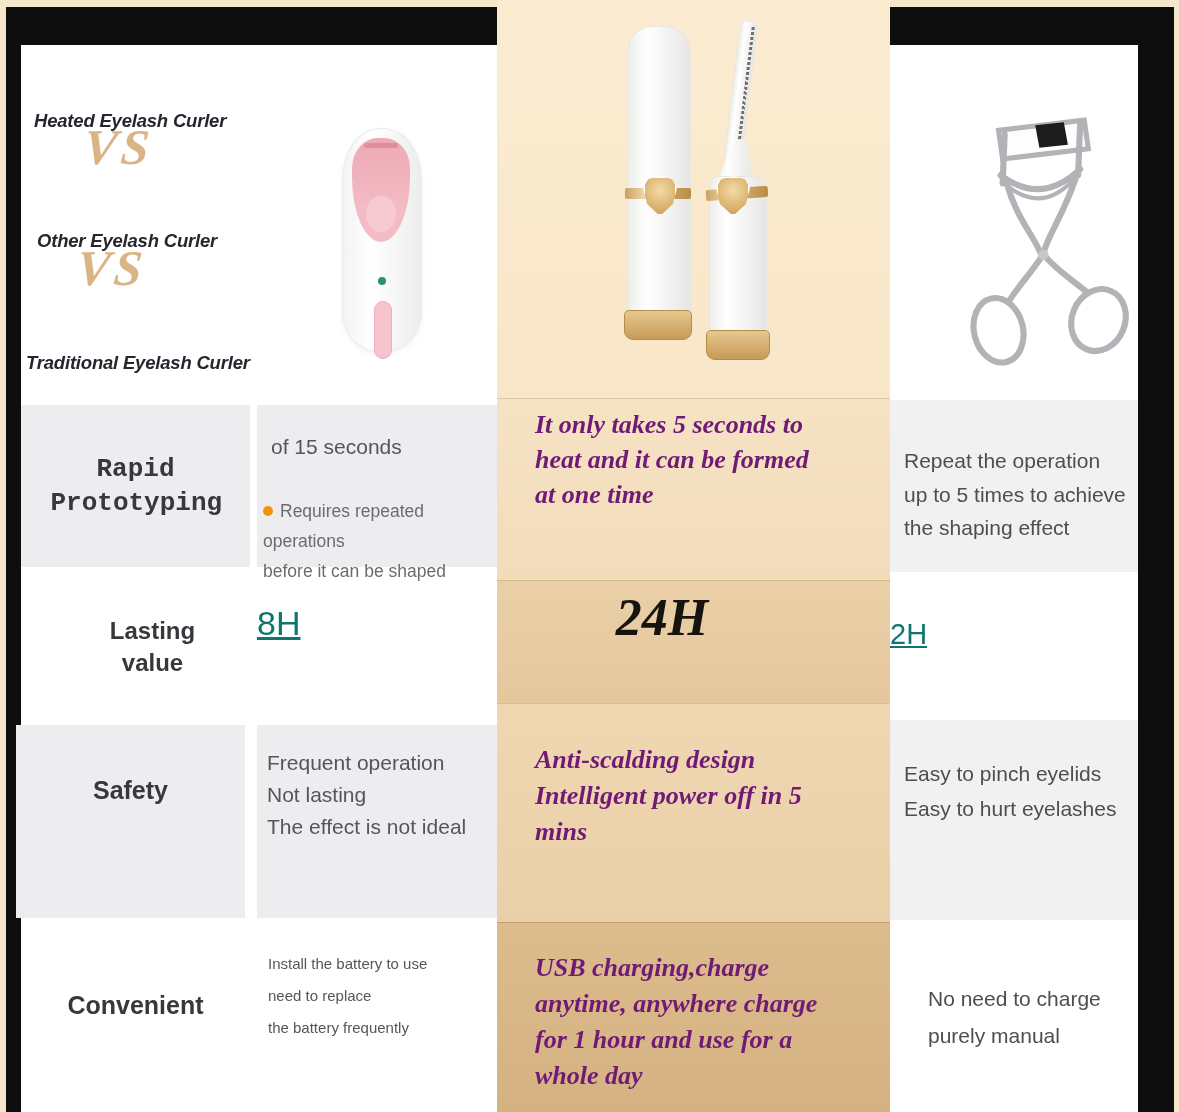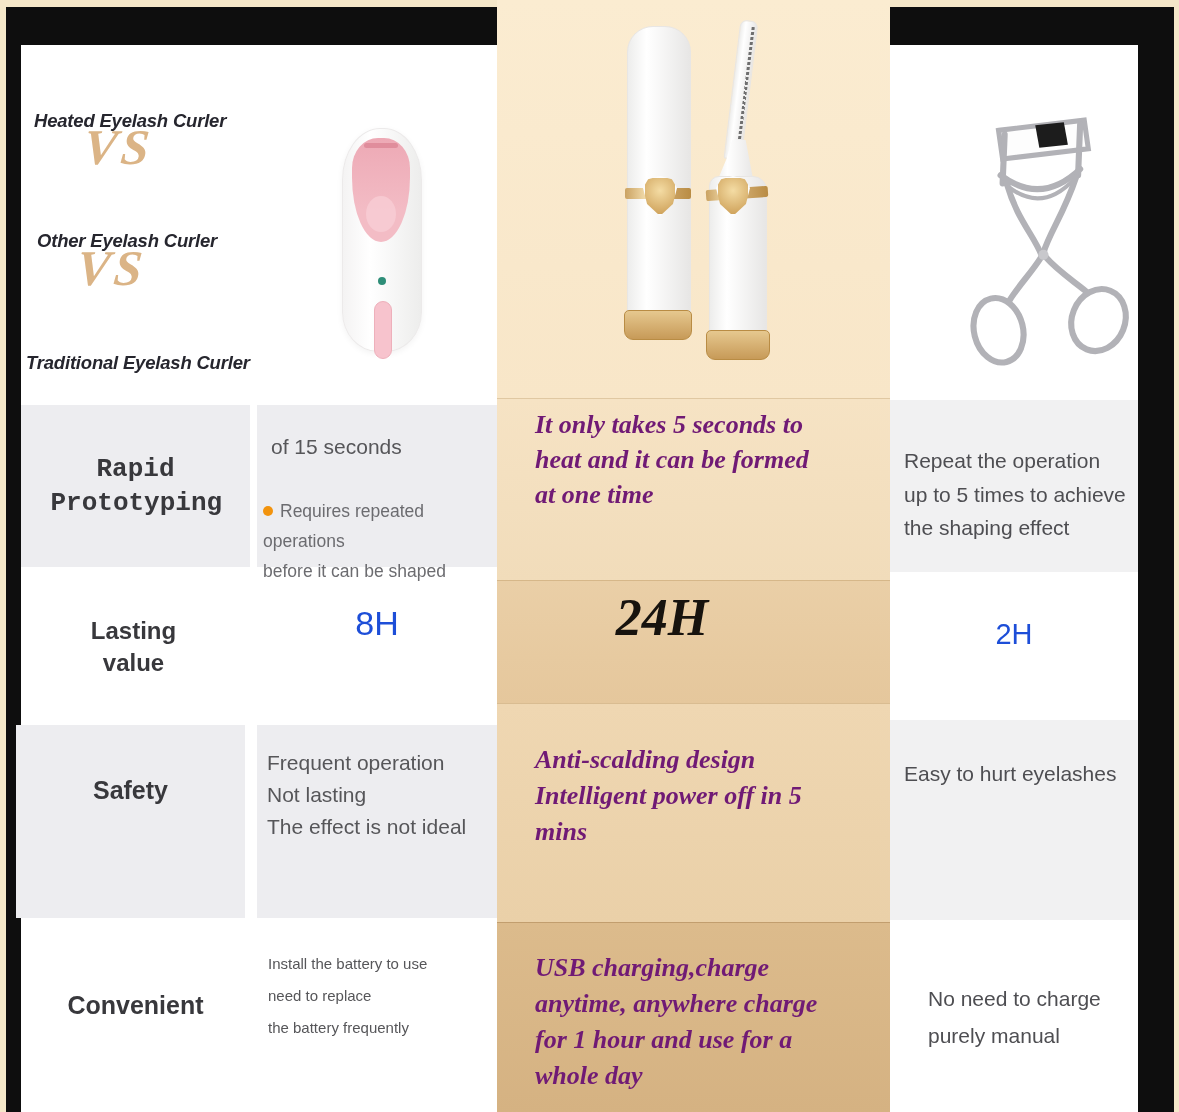--- a/index.html
+++ b/index.html
@@ -39,21 +39,21 @@
     background:#f2930d;margin-right:7px;vertical-align:1px;
   }
   .heated-text{
     font-family:"Liberation Serif", serif;font-weight:bold;font-style:italic;
     color:#701a75;font-size:26px;line-height:35px;z-index:7;
   }
   .big-h{
     font-family:"Liberation Serif", serif;font-weight:bold;font-style:italic;
     color:#17130e;font-size:52px;text-align:center;z-index:7;
   }
-  .value-h{color:#1d4ed8;text-align:center;}
+  .value-h{color:#0f766e;text-align:left;text-decoration:underline;}
 
   
   .center-col{position:absolute;left:497px;top:0;width:393px;height:1112px;z-index:3;}
   .band{position:absolute;left:0;width:100%;}
   .band0{top:0;height:398px;background:linear-gradient(#fbecd1,#f8e6c8);}
   .band1{top:398px;height:182px;background:linear-gradient(#f6e3c4,#f1dcba);border-top:1px solid rgba(150,110,55,0.18);}
   .band2{top:580px;height:123px;background:linear-gradient(#eacfa7,#e5c79c);border-top:1px solid rgba(150,110,55,0.18);}
   .band3{top:703px;height:219px;background:linear-gradient(#efd7b2,#ead0a8);border-top:1px solid rgba(150,110,55,0.2);}
   .band4{top:922px;height:190px;background:linear-gradient(#dcbb8c,#d5b282);border-top:1px solid rgba(140,100,50,0.25);}
 
@@ -166,21 +166,21 @@
     <div>at one time</div>
   </div>
   <div class="abs cell-gray-r" style="left:890px;top:400px;width:248px;height:172px;">
     <div class="body-text-r" style="position:absolute;left:14px;top:44px;line-height:33.5px;">
       <div>Repeat the operation</div>
       <div>up to 5 times to achieve</div>
       <div>the shaping effect</div>
     </div>
   </div>
 
-  <div class="abs row-label" style="left:19px;top:615px;width:229px;font-size:24px;line-height:32px;">
+  <div class="abs row-label" style="left:38px;top:615px;width:229px;font-size:24px;line-height:32px;">
     <div style="margin:0 auto;width:110px;">Lasting value</div>
   </div>
   <div class="abs value-h" style="left:257px;top:604px;width:240px;font-size:34px;">8H</div>
   <div class="abs big-h" style="left:497px;top:588px;width:330px;">24H</div>
   <div class="abs value-h" style="left:890px;top:618px;width:248px;font-size:29px;">2H</div>
 
   <div class="abs cell-gray" style="left:16px;top:725px;width:229px;height:193px;">
     <div class="row-label" style="margin:48px auto 0;font-size:25px;">Safety</div>
   </div>
   <div class="abs cell-gray" style="left:257px;top:725px;width:240px;height:193px;">
@@ -190,20 +190,21 @@
       <div>The effect is not ideal</div>
     </div>
   </div>
   <div class="abs heated-text" style="left:535px;top:742px;width:345px;line-height:36px;">
     <div>Anti-scalding design</div>
     <div>Intelligent power off in 5</div>
     <div>mins</div>
   </div>
   <div class="abs cell-gray-r" style="left:890px;top:720px;width:248px;height:200px;">
     <div class="body-text-r" style="position:absolute;left:14px;top:36px;line-height:35px;">
+      <div>Easy to pinch eyelids</div>
       <div>Easy to hurt eyelashes</div>
     </div>
   </div>
 
   <div class="abs row-label" style="left:21px;top:988px;width:229px;font-size:25px;">Convenient</div>
   <div class="abs body-text" style="left:268px;top:948px;line-height:32px;font-size:15px;">
     <div>Install the battery to use</div>
     <div>need to replace</div>
     <div>the battery frequently</div>
   </div>

